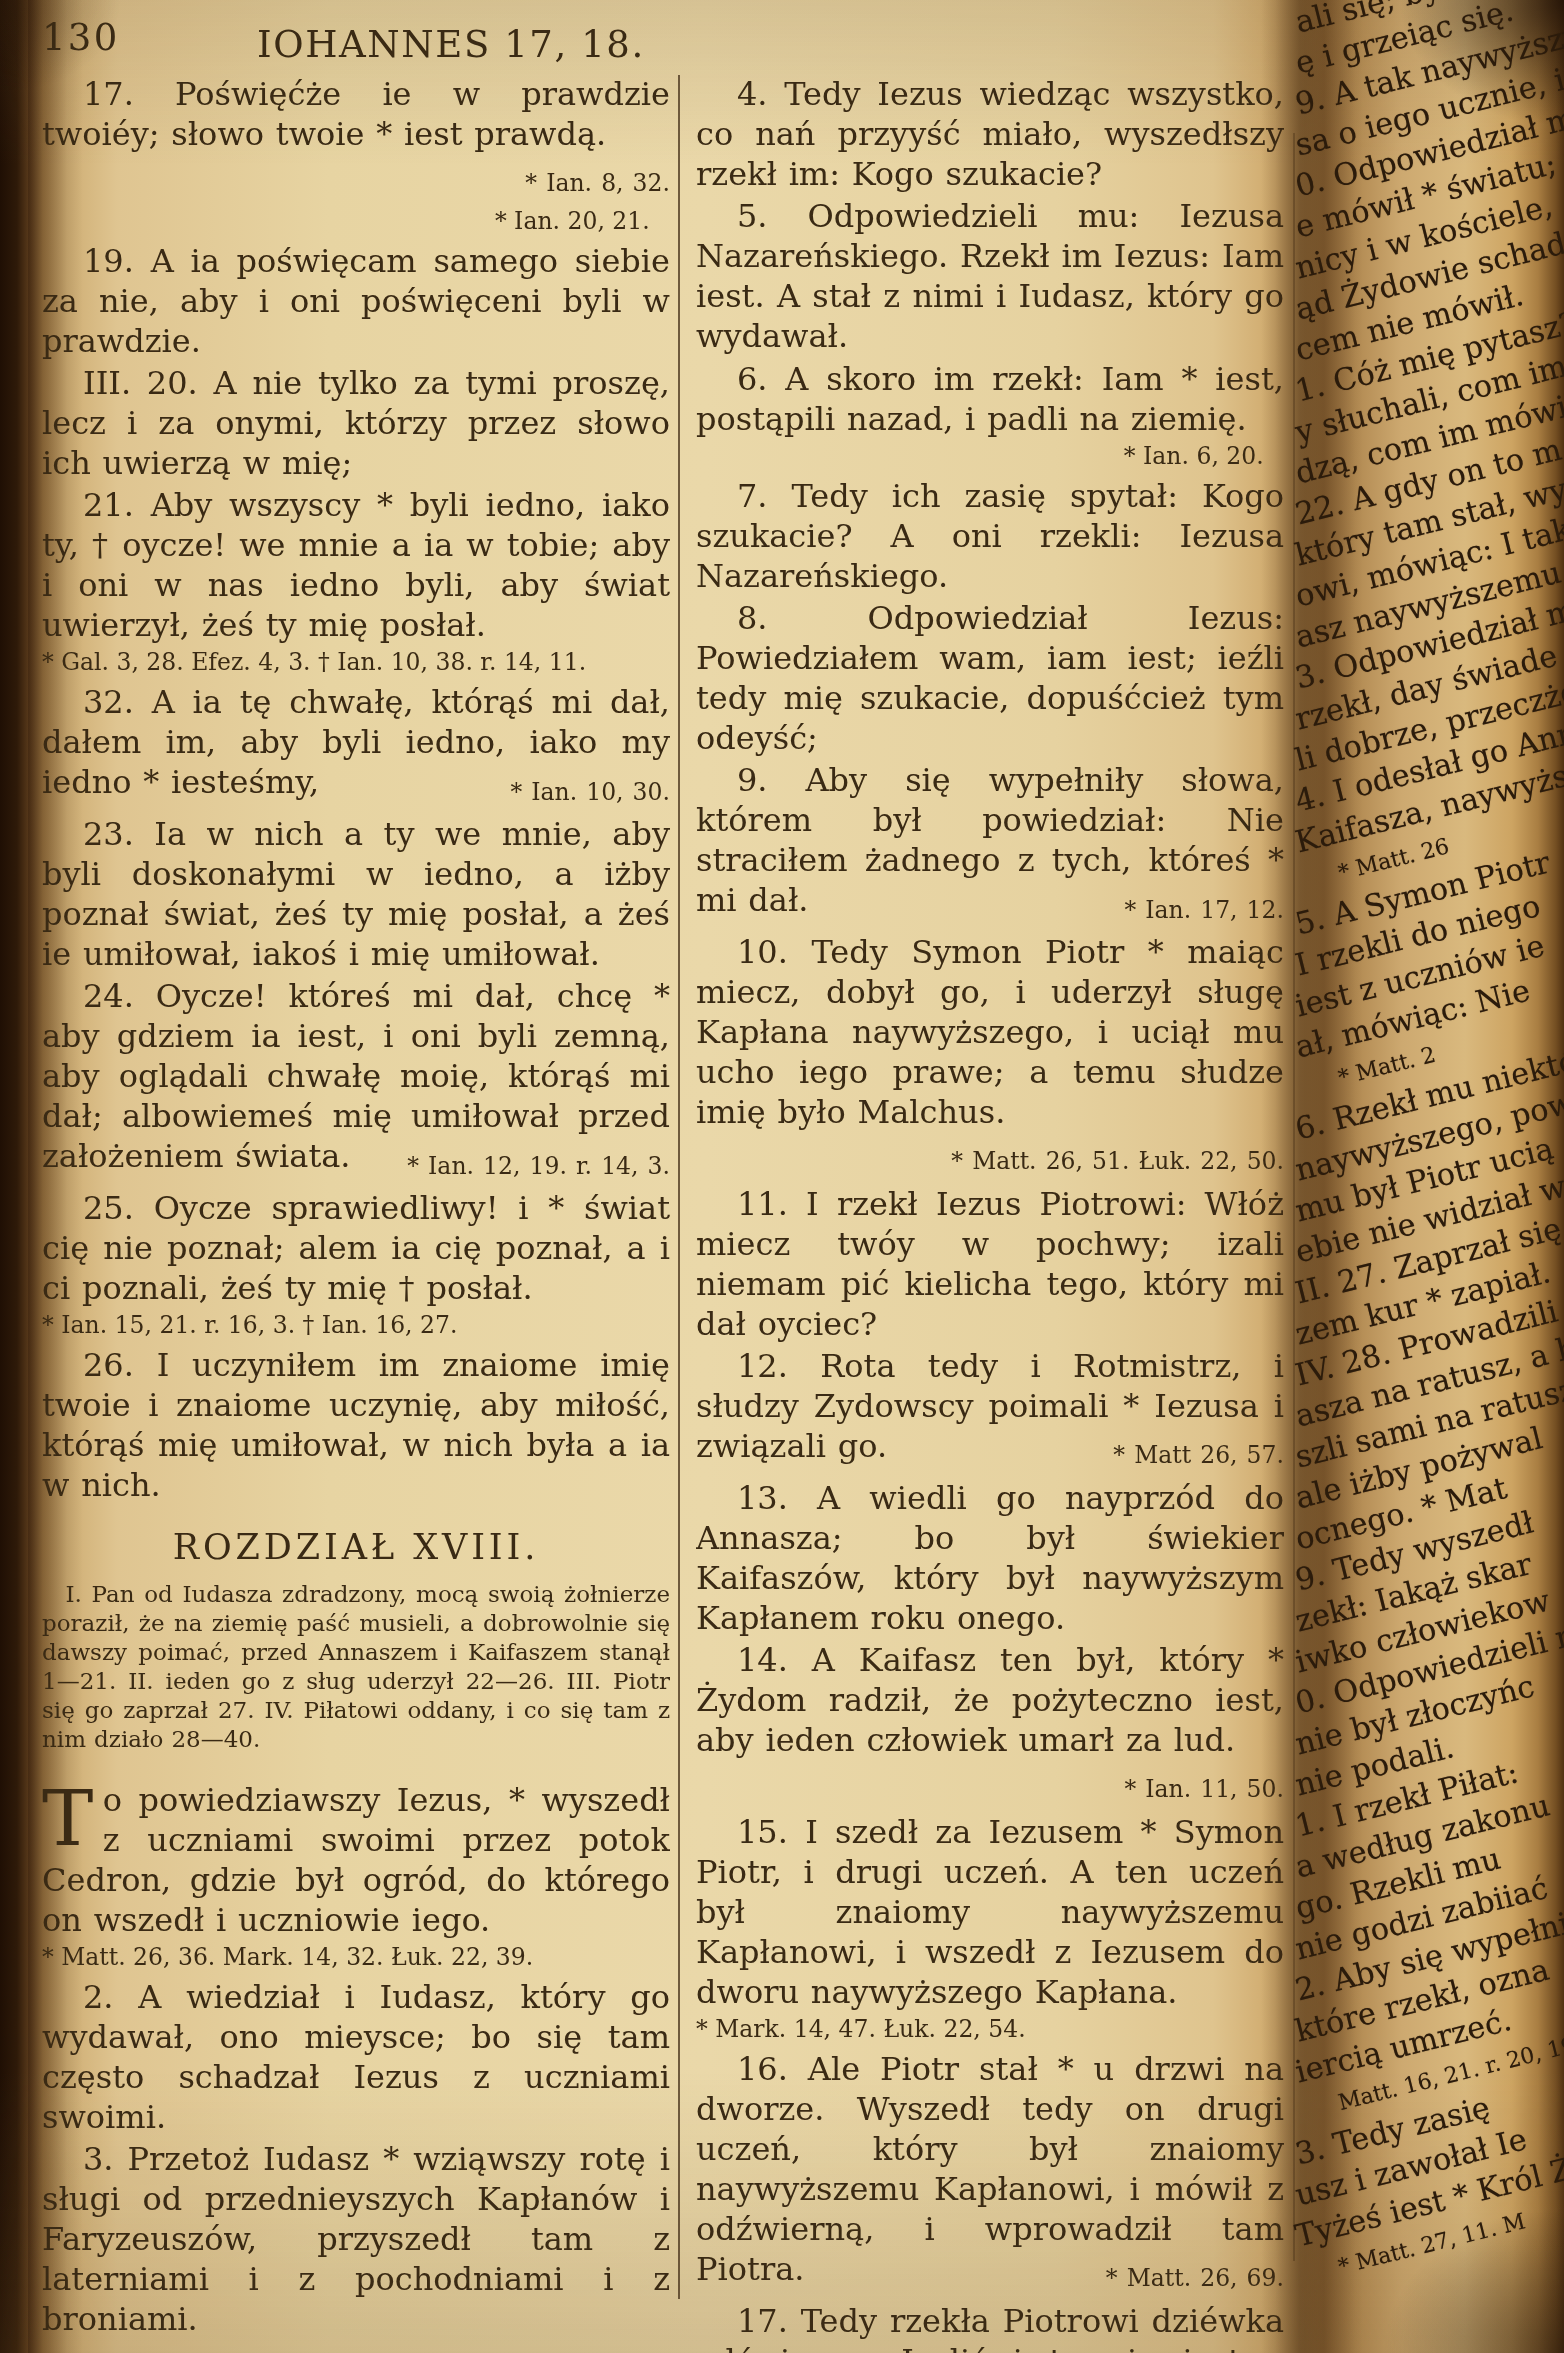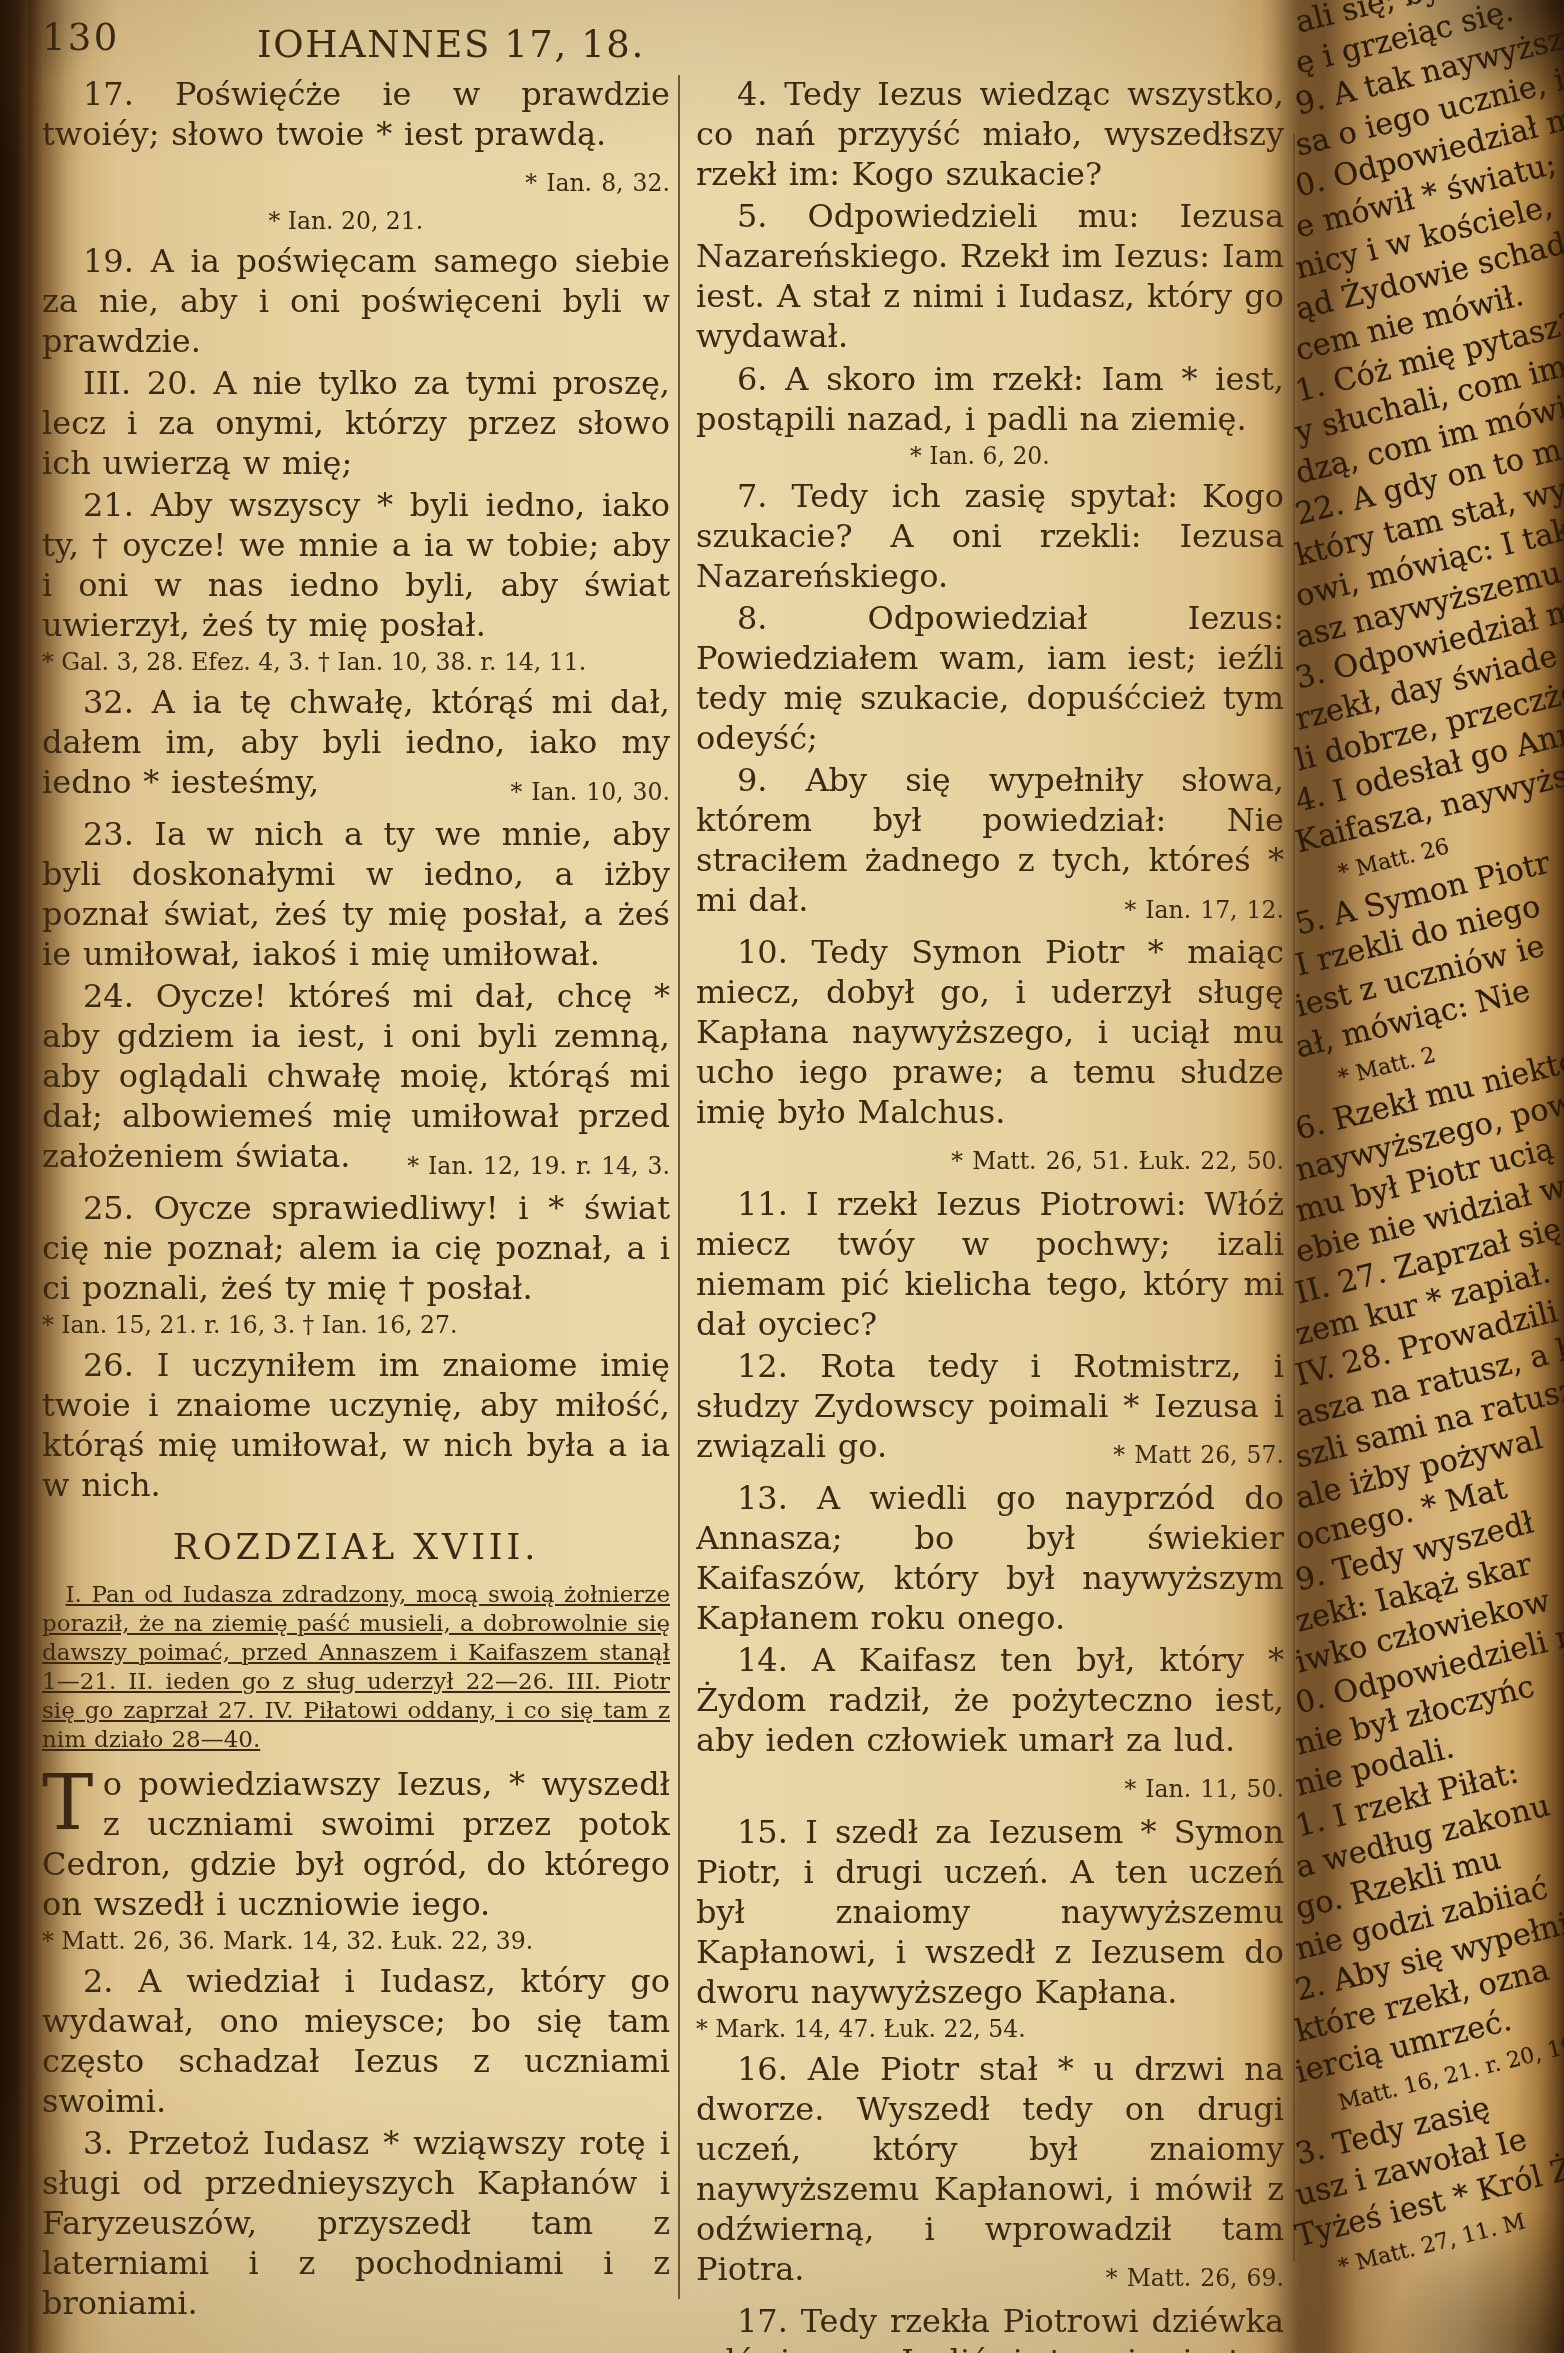--- a/index.html
+++ b/index.html
@@ -21,23 +21,23 @@
   .col-left{left:42px;width:628px;}
   .col-right{left:696px;width:588px;}
   .colrule{position:absolute;left:678px;top:75px;height:2224px;width:2.3px;background:rgba(62,42,20,0.72);}
   .colrule2{position:absolute;left:1293px;top:133px;height:2128px;width:1.6px;background:rgba(62,42,20,0.35);}
   .v{margin:0 0 2.3px 0;text-indent:41px;text-align:justify;font-size:32px;line-height:40px;word-spacing:1.6px;overflow:hidden;}
   .v.noind{text-indent:0;}
   .ref{font-size:23.5px;}
   .fr{float:right;text-indent:0;margin-left:14px;padding-top:9.4px;}
   .refline{font-size:23.5px;line-height:31px;margin:1.6px 0 3.9px 0;text-indent:0;}
   .refline.c{}
-  .refline.r{text-align:center;padding-right:20.3px;}
+  .refline.r{text-align:right;padding-right:20.3px;}
   .chapter-heading{font-size:35px;text-align:center;letter-spacing:3.9px;margin:22px 0 12.5px 0;text-indent:0;}
-  .summary{font-size:23px;line-height:29px;text-align:justify;margin:0 0 10px 0;text-indent:23.5px;word-spacing:0.8px;text-decoration:underline;}
+  .summary{font-size:23px;line-height:29px;text-align:justify;margin:0 0 26px 0;text-indent:23.5px;word-spacing:0.8px;}
   .dc{float:left;font-size:77px;line-height:61px;padding:7.8px 9.4px 0 0;}
   .edge{position:absolute;left:1296px;top:1.6px;width:269px;height:2352px;color:#2b1b0b;}
   .el{height:41px;line-height:41px;font-size:30.5px;white-space:nowrap;transform:rotate(-14deg);transform-origin:0 50%;text-shadow:0 0 0.8px rgba(43,27,11,0.5);}
   .el.sm{font-size:22px;padding-left:44px;}
   .gutter-shadow{position:absolute;left:1261px;top:0;width:102px;height:2354px;
     background:linear-gradient(90deg, rgba(60,35,12,0) 0%, rgba(60,35,12,0.42) 38%, rgba(60,35,12,0.18) 72%, rgba(60,35,12,0) 100%);}
   .leftedge-shadow{position:absolute;left:28px;top:0;width:55px;height:2354px;
     background:linear-gradient(90deg, rgba(43,23,9,0.35), rgba(43,23,9,0));}
 </style>
 </head>

